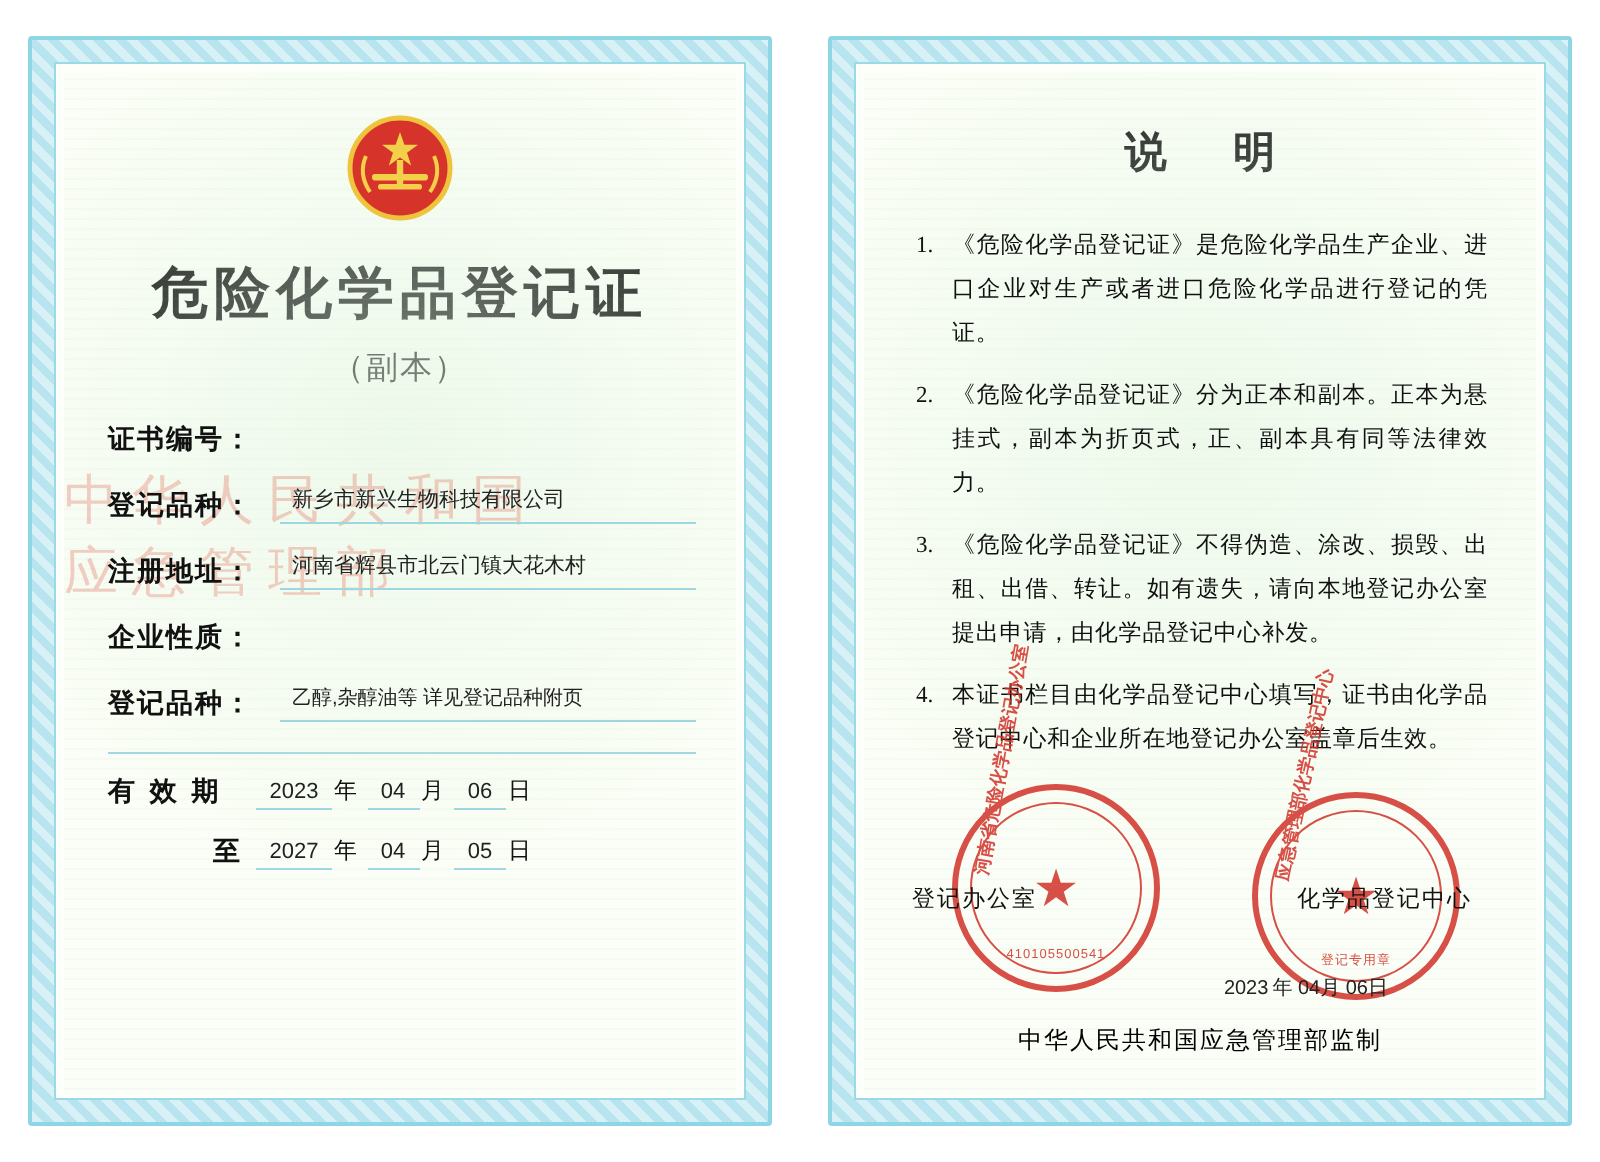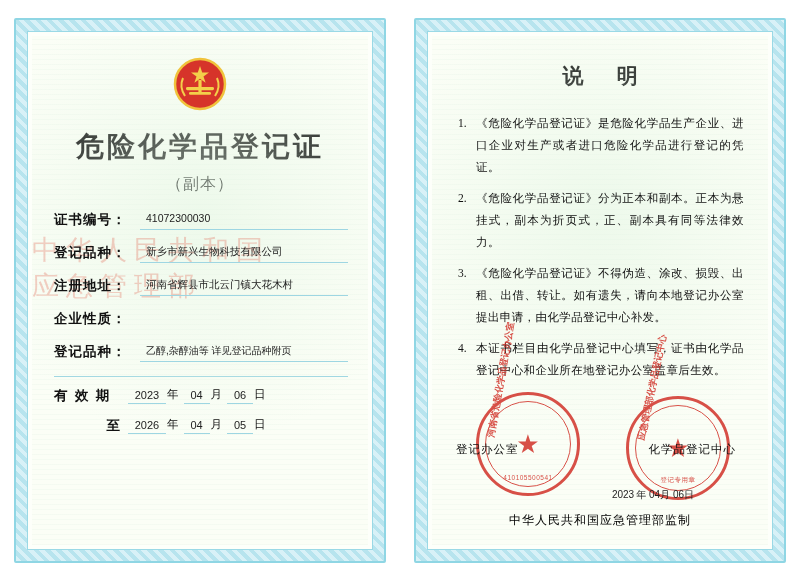--- a/index.html
+++ b/index.html
@@ -109,21 +109,21 @@
     pointer-events: none;
     white-space: pre-line;
   }
 
   .fields {
     position: relative;
     margin: 16px 20px 0 22px;
   }
   .field-row {
     display: flex;
-    align-items: center;
+    align-items: flex-start;
     margin-bottom: 13px;
   }
   .field-label {
     width: 86px;
     flex: 0 0 86px;
     font-family: "Liberation Serif", "DejaVu Serif", serif;
     font-size: 13.5px;
     font-weight: bold;
     color: #111;
     letter-spacing: 1px;
@@ -146,21 +146,21 @@
     border-top: 1px solid #9ed6e2;
   }
 
   
   .validity {
     position: relative;
     margin: 10px 20px 0 22px;
   }
   .val-row {
     display: flex;
-    align-items: flex-start;
+    align-items: flex-end;
     margin-bottom: 12px;
   }
   .val-label {
     width: 74px;
     flex: 0 0 74px;
     font-family: "Liberation Serif", "DejaVu Serif", serif;
     font-size: 13.5px;
     font-weight: bold;
     color: #111;
     letter-spacing: 2px;
@@ -345,21 +345,20 @@
       <div class="cert-title">危险化学品登记证</div>
       <div class="cert-subtitle">（副本）</div>
 
       <div class="watermark">中华人民共和国
 应急管理部</div>
 
       <div class="fields">
 
         <div class="field-row">
           <div class="field-label">证书编号：</div>
-          <div class="field-value">41072300030</div>
         </div>
 
         <div class="field-row">
           <div class="field-label">登记品种：</div>
           <div class="field-value">新乡市新兴生物科技有限公司</div>
         </div>
 
         <div class="field-row">
           <div class="field-label">注册地址：</div>
           <div class="field-value">河南省辉县市北云门镇大花木村</div>
@@ -390,21 +389,21 @@
           </div>
           <div class="date-seg">
             <div class="date-num short">06</div>
             <div class="date-unit">日</div>
           </div>
         </div>
 
         <div class="val-row">
           <div class="val-label sub">至</div>
           <div class="date-seg">
-            <div class="date-num">2026</div>
+            <div class="date-num">2027</div>
             <div class="date-unit">年</div>
           </div>
           <div class="date-seg">
             <div class="date-num short">04</div>
             <div class="date-unit">月</div>
           </div>
           <div class="date-seg">
             <div class="date-num short">05</div>
             <div class="date-unit">日</div>
           </div>

